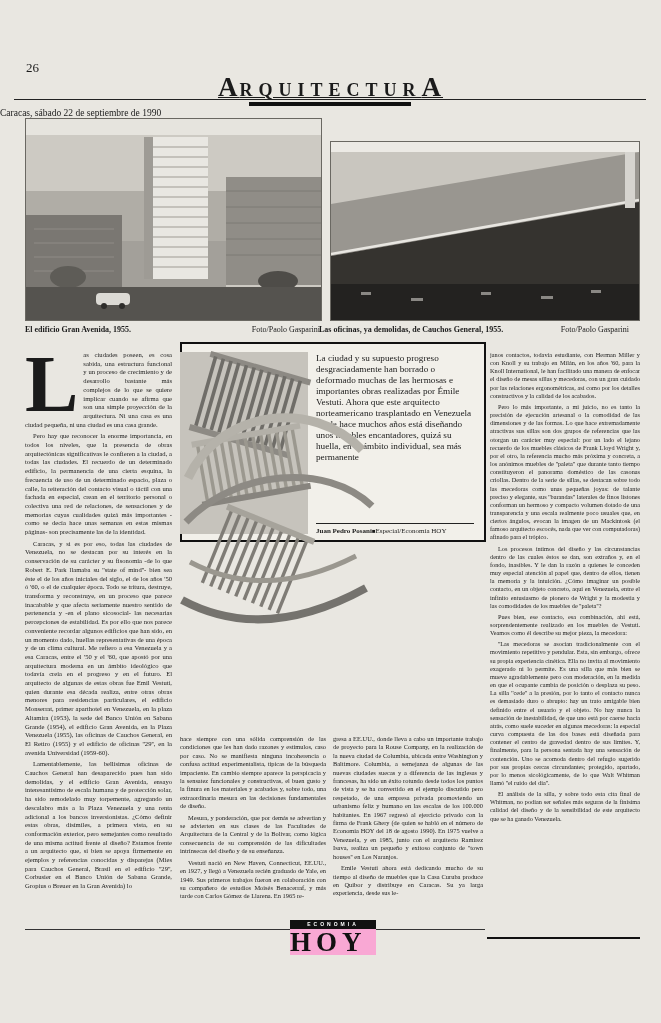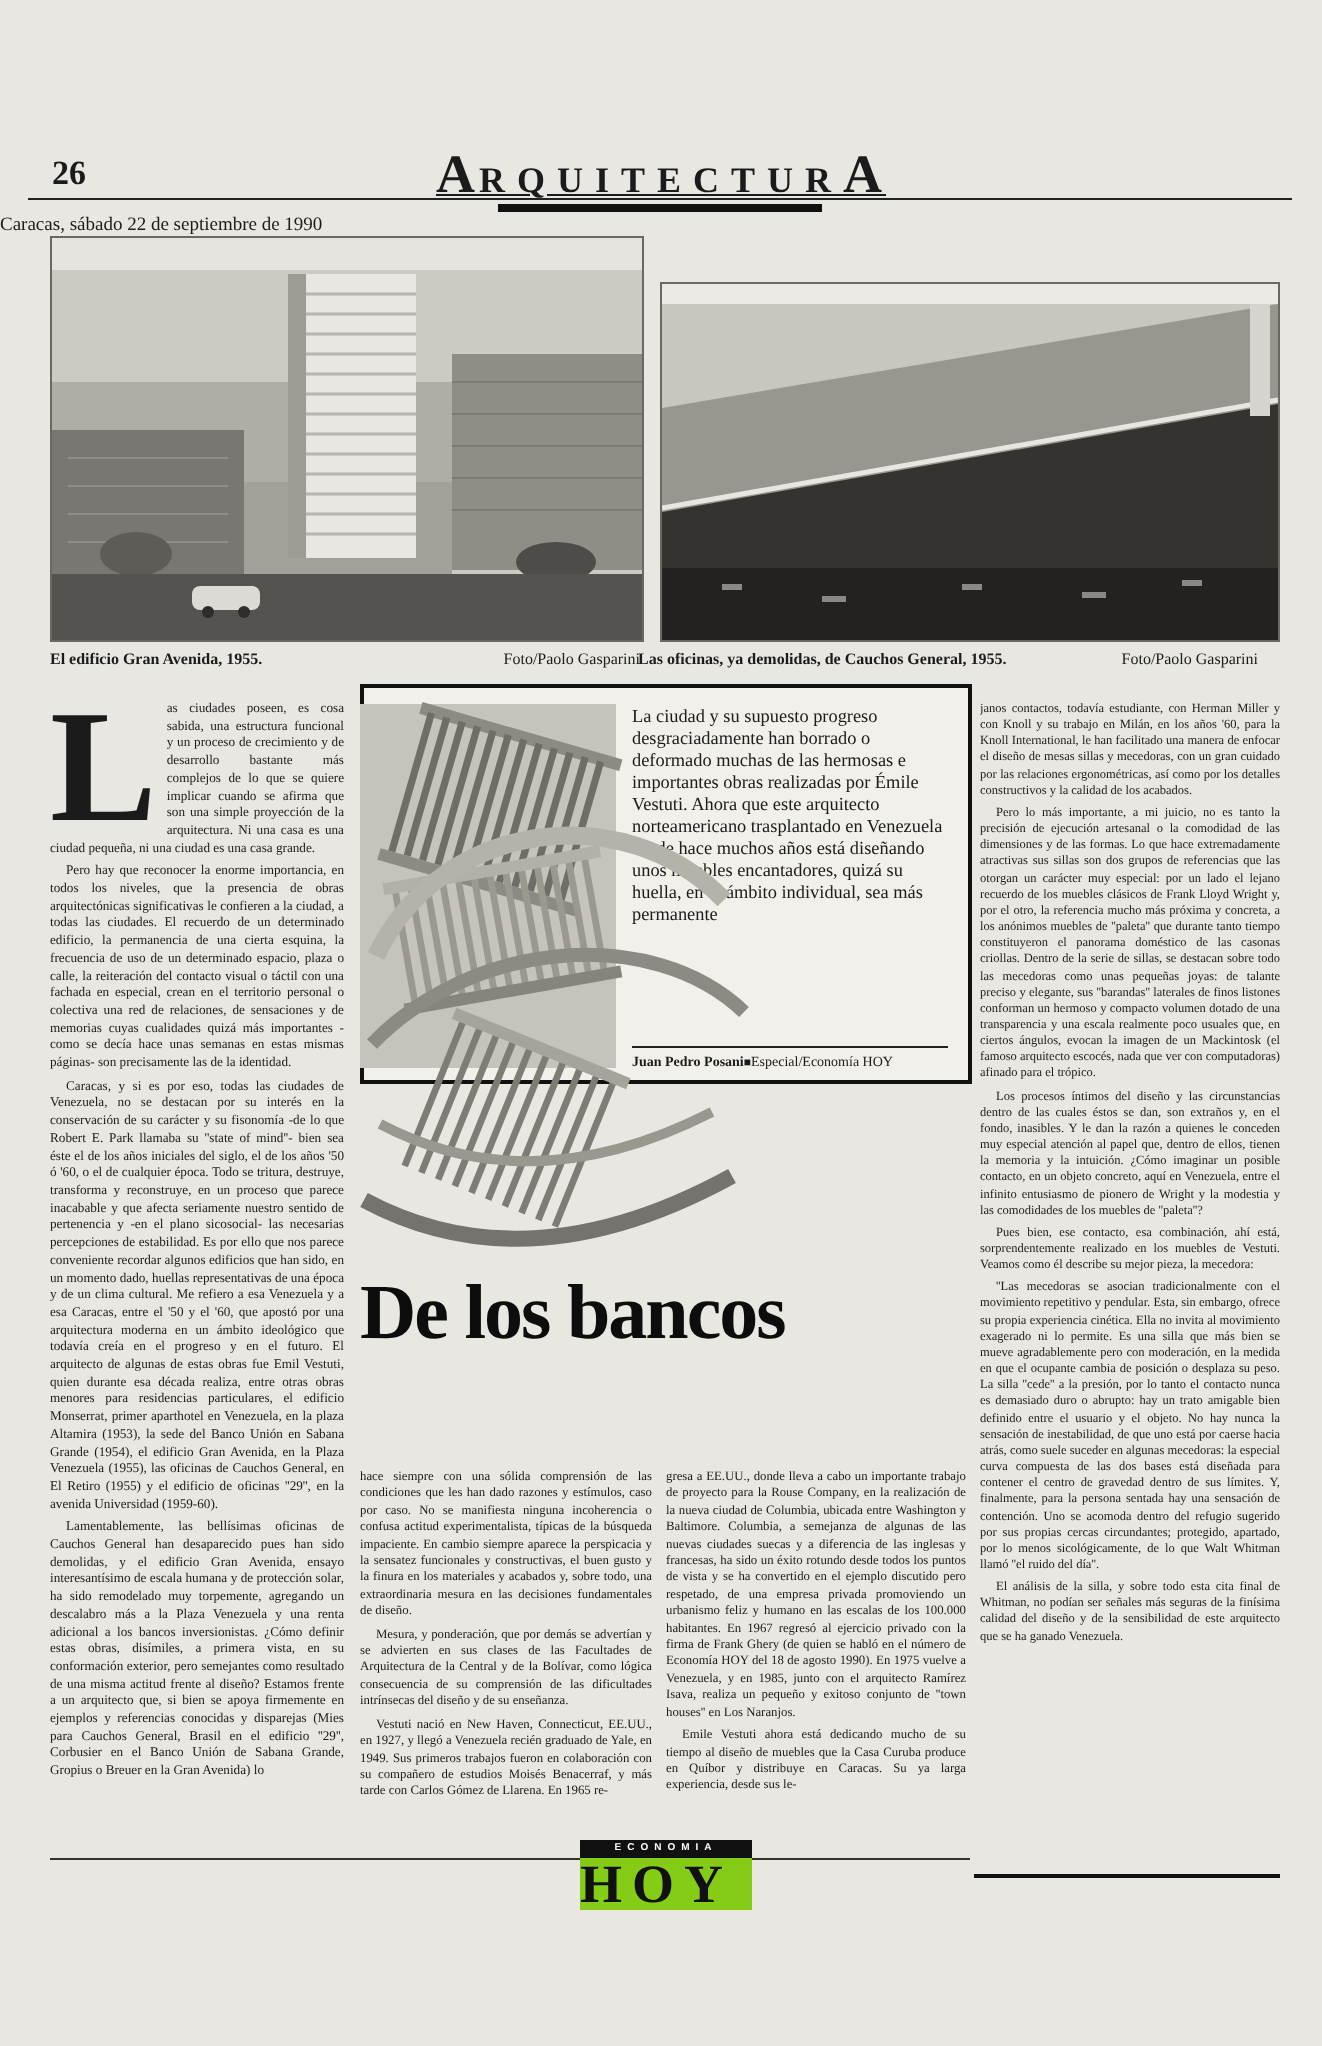--- a/index.html
+++ b/index.html
@@ -3,21 +3,21 @@
 <meta charset="utf-8">
 <style>
   html,body{margin:0;padding:0;}
   body{
     width:661px;height:1023px;position:relative;overflow:hidden;
     background:#e9e7e1;color:#1b1b1b;
     font-family:"Liberation Serif", serif;
   }
   .abs{position:absolute;}
   
-  .page-num{left:26px;top:77px;font-size:17px;font-weight:bold;}
+  .page-num{left:26px;top:60px;font-size:13px;font-weight:normal;}
   .masthead{left:0;top:72px;width:661px;text-align:center;font-weight:bold;white-space:nowrap;text-decoration:underline;}
   .masthead .m-big{font-size:27px;letter-spacing:2px;}
   .masthead .m-mid{font-size:18px;letter-spacing:6px;}
   .head-rule{left:14px;top:99px;width:632px;height:1px;background:#222;}
   .head-bar{left:249px;top:102px;width:162px;height:4px;background:#111;}
   .dateline{left:0;top:108px;width:571px;font-size:9.5px;}
   
   .photo{border:1px solid #6a6862;background:#cfccc5;overflow:hidden;}
   .photo-left{left:25px;top:118px;width:295px;height:201px;}
   .photo-right{left:330px;top:141px;width:308px;height:178px;}
@@ -41,21 +41,21 @@
   .byline{position:absolute;left:134px;bottom:5px;width:158px;font-size:7px;border-top:1px solid #222;padding-top:3px;white-space:nowrap;}
   .byline .name{font-weight:bold;}
   .byline .sq{font-size:6px;}
   .stripes{left:214px;top:541px;width:268px;height:101px;z-index:1;
     background:repeating-linear-gradient(to bottom,#15151 5 0,#151515 1.5px,#efede7 1.5px,#efede7 3.7px);}
   .chair{left:176px;top:350px;z-index:3;}
   .headline{left:180px;top:634px;width:305px;font-weight:bold;font-size:39px;line-height:46px;letter-spacing:-1px;color:#0d0d0d;z-index:4;}
   
   .bottom-rule-left{left:25px;top:929px;width:460px;height:1px;background:#333;}
   .bottom-rule-right{left:487px;top:937px;width:153px;height:2px;background:#111;}
-  .logo{left:290px;top:920px;width:86px;text-align:left;background:#84cc16;z-index:5;}
+  .logo{left:290px;top:920px;width:86px;text-align:left;background:#f9a8d4;z-index:5;}
   .logo-bar{background:#111;color:#fff;height:9px;line-height:9px;text-align:center;
     font-family:"Liberation Sans", sans-serif;font-size:5px;font-weight:bold;letter-spacing:3px;}
   .logo-main{font-size:27px;font-weight:bold;letter-spacing:5px;line-height:26px;color:#111;}
 </style>
 </head>
 <body>
 
 <div class="abs page-num">26</div>
 <div class="abs masthead"><span class="m-big">A</span><span class="m-mid">RQUITECTUR</span><span class="m-big">A</span></div>
 <div class="abs head-rule"></div>
@@ -202,21 +202,20 @@
     </g>
 
     <path d="M12,128 C 44,60 136,48 186,100" stroke="#b5b2aa" stroke-width="9" fill="none"></path>
     <path d="M10,172 C 60,120 150,112 196,156" stroke="#8d8a84" stroke-width="7" fill="none"></path>
 
     <path d="M6,250 Q 88,294 190,238" stroke="#75736e" stroke-width="8" fill="none"></path>
     <path d="M14,212 Q 90,252 180,206" stroke="#9a978f" stroke-width="5" fill="none"></path>
   </svg>
 </div>
 <div class="abs headline">
-  <div>De los bancos</div>
 </div>
 
 <div class="abs col col1">
   <p><span class="dropcap">L</span><span>as ciudades poseen, es cosa sabida, una estructura funcional y un proceso de crecimiento y de desarrollo bastante más complejos de lo que se quiere implicar cuando se afirma que son una simple proyección de la arquitectura. Ni una casa es una ciudad pequeña, ni una ciudad es una casa grande.</span></p>
   <p>Pero hay que reconocer la enorme importancia, en todos los niveles, que la presencia de obras arquitectónicas significativas le confieren a la ciudad, a todas las ciudades. El recuerdo de un determinado edificio, la permanencia de una cierta esquina, la frecuencia de uso de un determinado espacio, plaza o calle, la reiteración del contacto visual o táctil con una fachada en especial, crean en el territorio personal o colectiva una red de relaciones, de sensaciones y de memorias cuyas cualidades quizá más importantes -como se decía hace unas semanas en estas mismas páginas- son precisamente las de la identidad.</p>
   <p>Caracas, y si es por eso, todas las ciudades de Venezuela, no se destacan por su interés en la conservación de su carácter y su fisonomía -de lo que Robert E. Park llamaba su ''state of mind''- bien sea éste el de los años iniciales del siglo, el de los años '50 ó '60, o el de cualquier época. Todo se tritura, destruye, transforma y reconstruye, en un proceso que parece inacabable y que afecta seriamente nuestro sentido de pertenencia y -en el plano sicosocial- las necesarias percepciones de estabilidad. Es por ello que nos parece conveniente recordar algunos edificios que han sido, en un momento dado, huellas representativas de una época y de un clima cultural. Me refiero a esa Venezuela y a esa Caracas, entre el '50 y el '60, que apostó por una arquitectura moderna en un ámbito ideológico que todavía creía en el progreso y en el futuro. El arquitecto de algunas de estas obras fue Emil Vestuti, quien durante esa década realiza, entre otras obras menores para residencias particulares, el edificio Monserrat, primer aparthotel en Venezuela, en la plaza Altamira (1953), la sede del Banco Unión en Sabana Grande (1954), el edificio Gran Avenida, en la Plaza Venezuela (1955), las oficinas de Cauchos General, en El Retiro (1955) y el edificio de oficinas ''29'', en la avenida Universidad (1959-60).</p>
   <p>Lamentablemente, las bellísimas oficinas de Cauchos General han desaparecido pues han sido demolidas, y el edificio Gran Avenida, ensayo interesantísimo de escala humana y de protección solar, ha sido remodelado muy torpemente, agregando un descalabro más a la Plaza Venezuela y una renta adicional a los bancos inversionistas. ¿Cómo definir estas obras, disímiles, a primera vista, en su conformación exterior, pero semejantes como resultado de una misma actitud frente al diseño? Estamos frente a un arquitecto que, si bien se apoya firmemente en ejemplos y referencias conocidas y disparejas (Mies para Cauchos General, Brasil en el edificio ''29'', Corbusier en el Banco Unión de Sabana Grande, Gropius o Breuer en la Gran Avenida) lo</p>
 </div>
 <div class="abs col col2">
   <p>hace siempre con una sólida comprensión de las condiciones que les han dado razones y estímulos, caso por caso. No se manifiesta ninguna incoherencia o confusa actitud experimentalista, típicas de la búsqueda impaciente. En cambio siempre aparece la perspicacia y la sensatez funcionales y constructivas, el buen gusto y la finura en los materiales y acabados y, sobre todo, una extraordinaria mesura en las decisiones fundamentales de diseño.</p>

